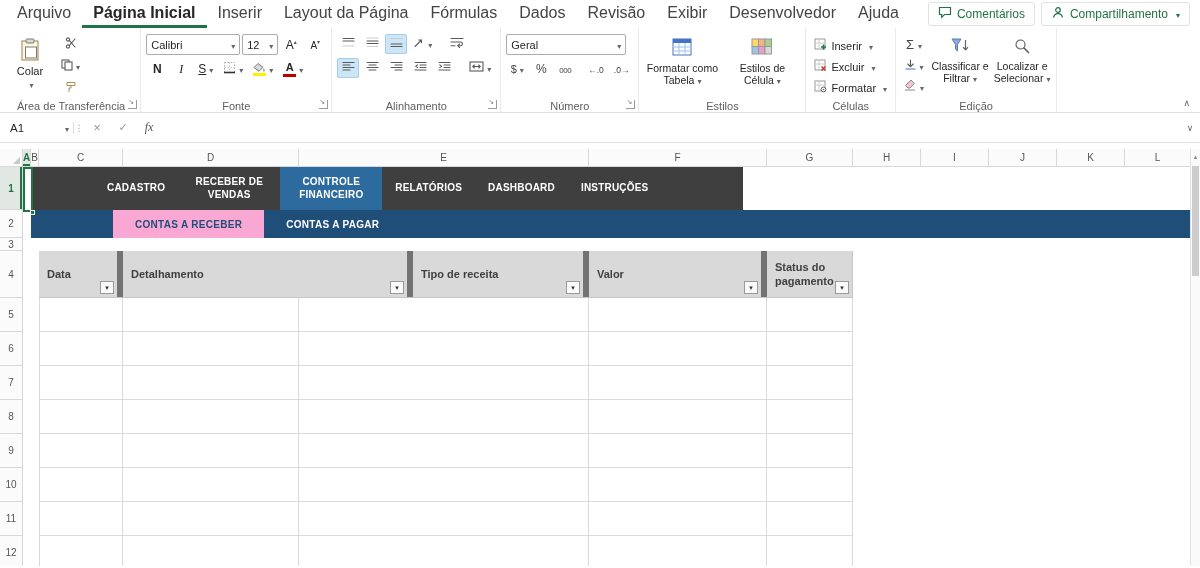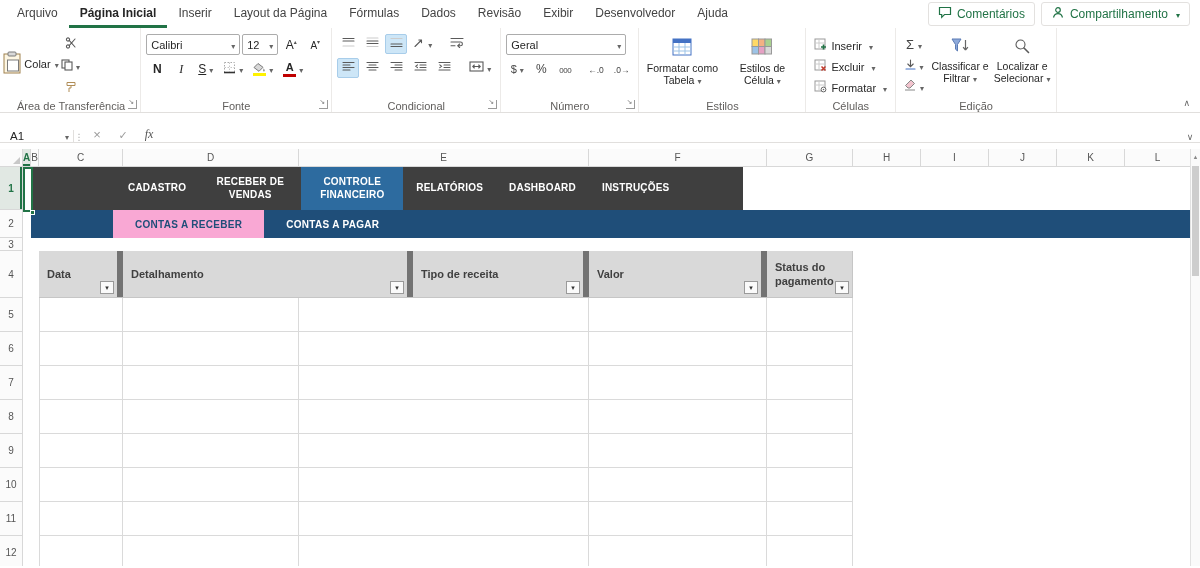--- a/index.html
+++ b/index.html
@@ -3,40 +3,40 @@
 <meta charset="utf-8">
 <style>
   html,body{margin:0;padding:0;background:#e8e8e8;}
   .app{width:1200px;height:568px;position:relative;overflow:hidden;background:#fff;
        font-family:"Liberation Sans","DejaVu Sans",sans-serif;color:#333;font-size:12px;}
   *{box-sizing:border-box;}
 
   
   .menubar{height:28px;display:flex;align-items:stretch;background:#fff;}
   .menu-tabs{display:flex;align-items:stretch;padding-left:6px;}
-  .menu-tab{display:flex;align-items:center;padding:4px 11px;font-size:12px;color:#444;
+  .menu-tab{display:flex;align-items:center;padding:4px 11px;font-size:16px;color:#444;
             border-bottom:3px solid transparent;cursor:default;white-space:nowrap;}
   .menu-tab.active{color:#262626;font-weight:bold;border-bottom-color:#217346;}
   .menu-right{margin-left:auto;display:flex;align-items:center;gap:6px;padding-right:10px;}
   .menu-chip{display:flex;align-items:center;gap:5px;color:#217346;font-size:12px;
              border:1px solid #E3E1DF;border-radius:3px;padding:3px 9px;white-space:nowrap;}
   .dd::after{content:"▾";font-size:8px;color:#666;margin-left:3px;}
   .menu-chip .dd::after{color:#217346;}
 
   
   .ribbon{height:85px;background:#fff;border-bottom:1px solid #E1DFDD;display:flex;
           align-items:stretch;padding:0 2px;position:relative;}
   .rgroup{display:flex;flex-direction:column;border-right:1px solid #ECEAE8;padding:3px 5px 0;}
   .rbody{flex:1;display:flex;align-items:flex-start;gap:4px;}
   .rlabel{height:16px;display:flex;align-items:flex-end;justify-content:center;font-size:11px;
           color:#605E5C;position:relative;padding:0 10px;white-space:nowrap;}
   .launcher{position:absolute;right:-2px;bottom:3px;width:9px;height:9px;
             border-right:1px solid #9a9a9a;border-bottom:1px solid #9a9a9a;}
   .launcher::after{content:"↘";font-size:7px;color:#777;position:absolute;left:0px;top:-2px;}
-  .big-btn{width:46px;height:66px;display:flex;align-items:center;
+  .big-btn{width:46px;height:66px;display:flex;flex-direction:column;align-items:center;
            justify-content:center;gap:1px;font-size:11px;color:#262626;border-radius:2px;}
   .mini-col{display:flex;flex-direction:column;gap:2px;padding-top:3px;}
   .rbtn{display:flex;align-items:center;justify-content:center;border:1px solid transparent;
         border-radius:2px;color:#262626;}
   .rbtn-sm{height:20px;min-width:22px;padding:0 3px;}
   .rbtn-sm.on{background:#CDE6F7;border-color:#A8CDEA;}
   .rows2{display:flex;flex-direction:column;gap:4px;padding-top:3px;}
   .rrow{display:flex;align-items:center;gap:2px;}
   .combo{height:21px;border:1px solid #ACACAC;background:#fff;display:flex;align-items:center;
          justify-content:space-between;font-size:11px;padding:0 4px;border-radius:2px;color:#262626;}
@@ -63,21 +63,21 @@
   .style-label{max-width:72px;}
   .cells-col{display:flex;flex-direction:column;gap:2px;padding-top:5px;}
   .cell-btn{display:flex;align-items:center;gap:4px;font-size:11px;height:19px;padding:0 3px;color:#262626;}
   .edit-left{display:flex;flex-direction:column;gap:2px;padding-top:4px;}
   .edit-sm{display:flex;align-items:center;height:19px;gap:1px;padding:0 2px;}
   .big2{width:58px;}
   .collapse-ribbon{position:absolute;right:10px;bottom:4px;color:#666;font-size:9px;}
   .collapse-ribbon::after{content:"∧";}
 
   
-  .formulabar{height:30px;display:flex;align-items:flex-end;border-bottom:1px solid #E1DFDD;background:#fff;}
+  .formulabar{height:30px;display:flex;align-items:center;border-bottom:1px solid #E1DFDD;background:#fff;}
   .namebox{width:74px;border-right:1px solid #E1DFDD;display:flex;align-items:center;
            padding:0 4px 0 10px;font-size:11.5px;color:#262626;}
   .namebox .nb-text{flex:1;}
   .fb-handle{width:10px;display:flex;align-items:center;justify-content:center;color:#AAA;font-size:9px;}
   .fb-handle::after{content:"⋮";}
   .fb-btn{width:26px;display:flex;align-items:center;justify-content:center;color:#9B9B9B;font-size:12px;}
   .fb-x::after{content:"×";font-size:13px;}
   .fb-ok::after{content:"✓";font-size:11px;}
   .fb-fx{color:#555;font-style:italic;font-family:"Liberation Serif",serif;font-size:12px;}
   .fb-input{flex:1;border-left:1px solid #E1DFDD;display:flex;align-items:center;padding:0 6px;font-size:11.5px;}
@@ -111,21 +111,21 @@
   .cw-A{width:8px;}.cw-B{width:8px;}.cw-C{width:84px;}.cw-D{width:176px;}.cw-E{width:290px;}
   .cw-F{width:178px;}.cw-G{width:86px;}.cw-H{width:68px;}.cw-I{width:68px;}.cw-J{width:68px;}
   .cw-K{width:68px;}.cw-L{width:66px;}
   
   .rh1{height:43px;}.rh2{height:28px;}.rh3{height:13px;}.rh4{height:47px;}.rhN{height:34px;}
 
   
   .a1-sel{position:absolute;left:0;top:0;width:10px;height:45px;border:2px solid #217346;background:#fff;z-index:4;}
   .a1-handle{position:absolute;left:7px;top:43px;width:5px;height:5px;background:#217346;border:1px solid #fff;z-index:5;}
   .navbar{position:absolute;left:8px;top:0;width:712px;height:43px;background:#3F3F3F;display:flex;
-          align-items:stretch;padding-left:84px;}
+          align-items:stretch;padding-left:63px;}
   .nav-tab{display:flex;align-items:center;justify-content:center;text-align:center;color:#fff;
            font-size:10px;font-weight:bold;letter-spacing:.2px;line-height:1.25;padding:0 13px;}
   .nav-tab span{display:inline-block;max-width:76px;}
   .nav-tab.active{background:#2D6B9F;}
   .subbar{position:absolute;left:8px;top:43px;width:1160px;height:28px;background:#1F4E79;display:flex;
           align-items:stretch;padding-left:82px;}
   .sub-tab{display:flex;align-items:center;padding:0 22px;color:#fff;font-size:10px;font-weight:bold;
            letter-spacing:.3px;}
   .sub-tab.active{background:#f9a8d4;color:#1F4E79;text-align:right;}
   .thead{position:absolute;left:16px;top:84px;height:47px;display:flex;border-bottom:1px solid #C6C6C6;}
@@ -350,21 +350,21 @@
                 <span><svg class="ic" width="15" height="11" viewBox="0 0 15 11">
                     <rect x="1" y="1" width="13" height="9"></rect>
                     <path d="M4 5.5h7M9.7 4l1.5 1.5-1.5 1.5M5.3 4L3.8 5.5l1.5 1.5"></path>
                   </svg></span>
                 <span class="dd"></span>
               </div>
           </div>
         </div>
       </div>
       <div class="rlabel">
-        <span>Condicional</span>
+        <span>Alinhamento</span>
         <span class="launcher"></span>
       </div>
     </div>
 
     <div class="rgroup">
       <div class="rbody">
         <div class="rows2">
           <div class="rrow">
             <div class="combo combo-num">
               <span>Geral</span>

